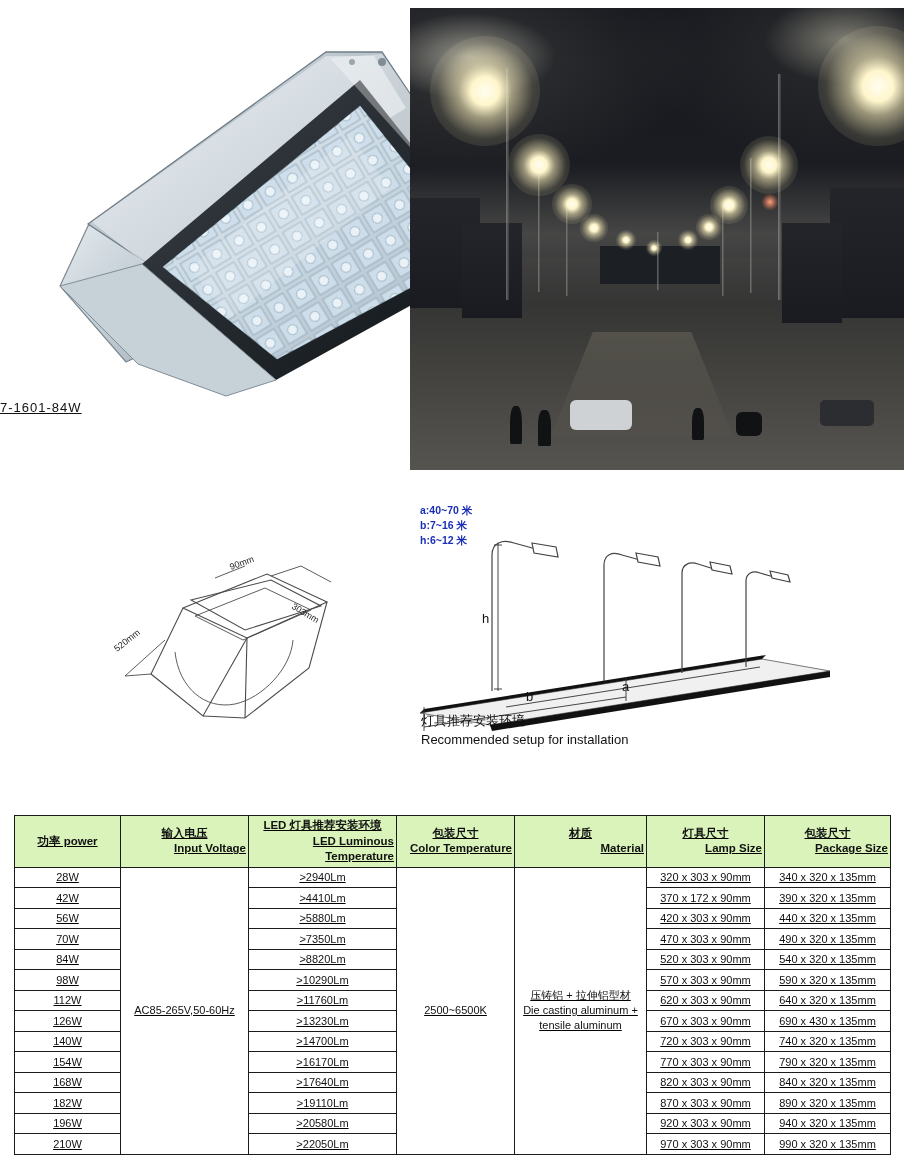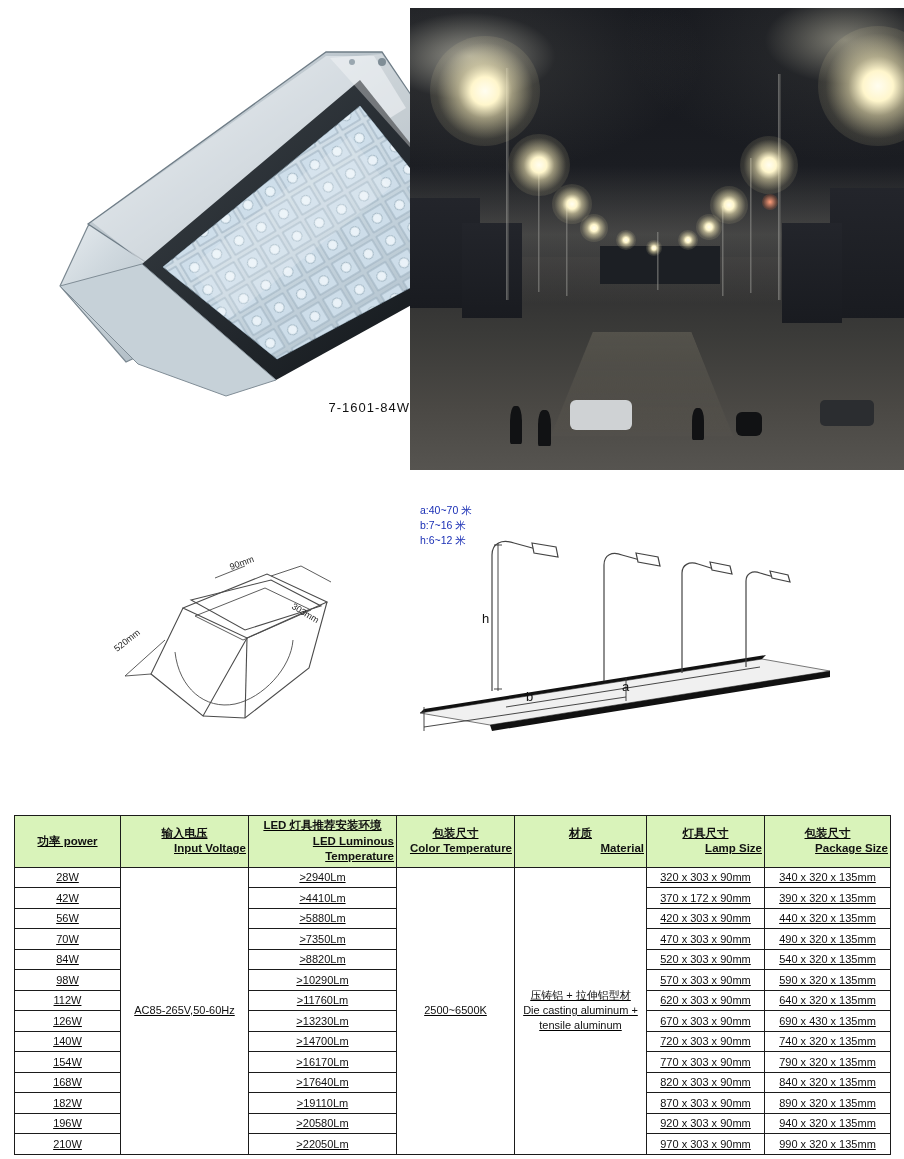--- a/index.html
+++ b/index.html
@@ -26,24 +26,25 @@
     position: absolute;
     left: 30px; top: 18px;
     width: 520px; height: 380px;
   }
   .lamp-svg { display: block; }
 
   .product-code {
     position: absolute;
     left: 0; top: 400px;
     width: 410px;
-    text-align: right;
+    text-align: left;
     font-size: 13px;
     letter-spacing: 1px;
     color: #111;
+    text-decoration: underline;
   }
 
   .street-photo {
     position: absolute;
     left: 410px; top: 8px;
     width: 494px; height: 462px;
     overflow: hidden;
     background: #0b0d12;
   }
   .sky {
@@ -95,21 +96,21 @@
     position: absolute;
     left: 410px; top: 495px;
     width: 420px; height: 260px;
   }
   .setup-legend {
     position: absolute;
     left: 420px; top: 503px;
     font-size: 10.5px;
     line-height: 1.45;
     color: #1a2fb5;
-    font-weight: normal;
+    font-weight: bold;
   }
   .setup-caption {
     position: absolute;
     left: 421px; top: 712px;
     font-size: 13px;
     color: #111;
     line-height: 1.45;
   }
 
   
@@ -343,20 +344,24 @@
 
       <g stroke="#333" stroke-width="0.9">
         <path d="M14,212 L14,236"></path>
         <path d="M216,182 L216,206"></path>
         <path d="M14,232 L216,202"></path>
       </g>
       <text x="116" y="206" font-family="Liberation Sans, sans-serif" font-size="13" fill="#111">b</text>
     </svg>
   </div>
 
+  <div class="setup-caption">
+    <div>灯具推荐安装环境</div>
+    <div>Recommended setup for installation</div>
+  </div>
 
   <div class="spec-table-wrap">
     <table class="spec">
       <colgroup>
         <col class="col-power">
           <col class="col-voltage">
           <col class="col-lumen">
         <col class="col-temp">
           <col class="col-mat">
           <col class="col-lamp">

